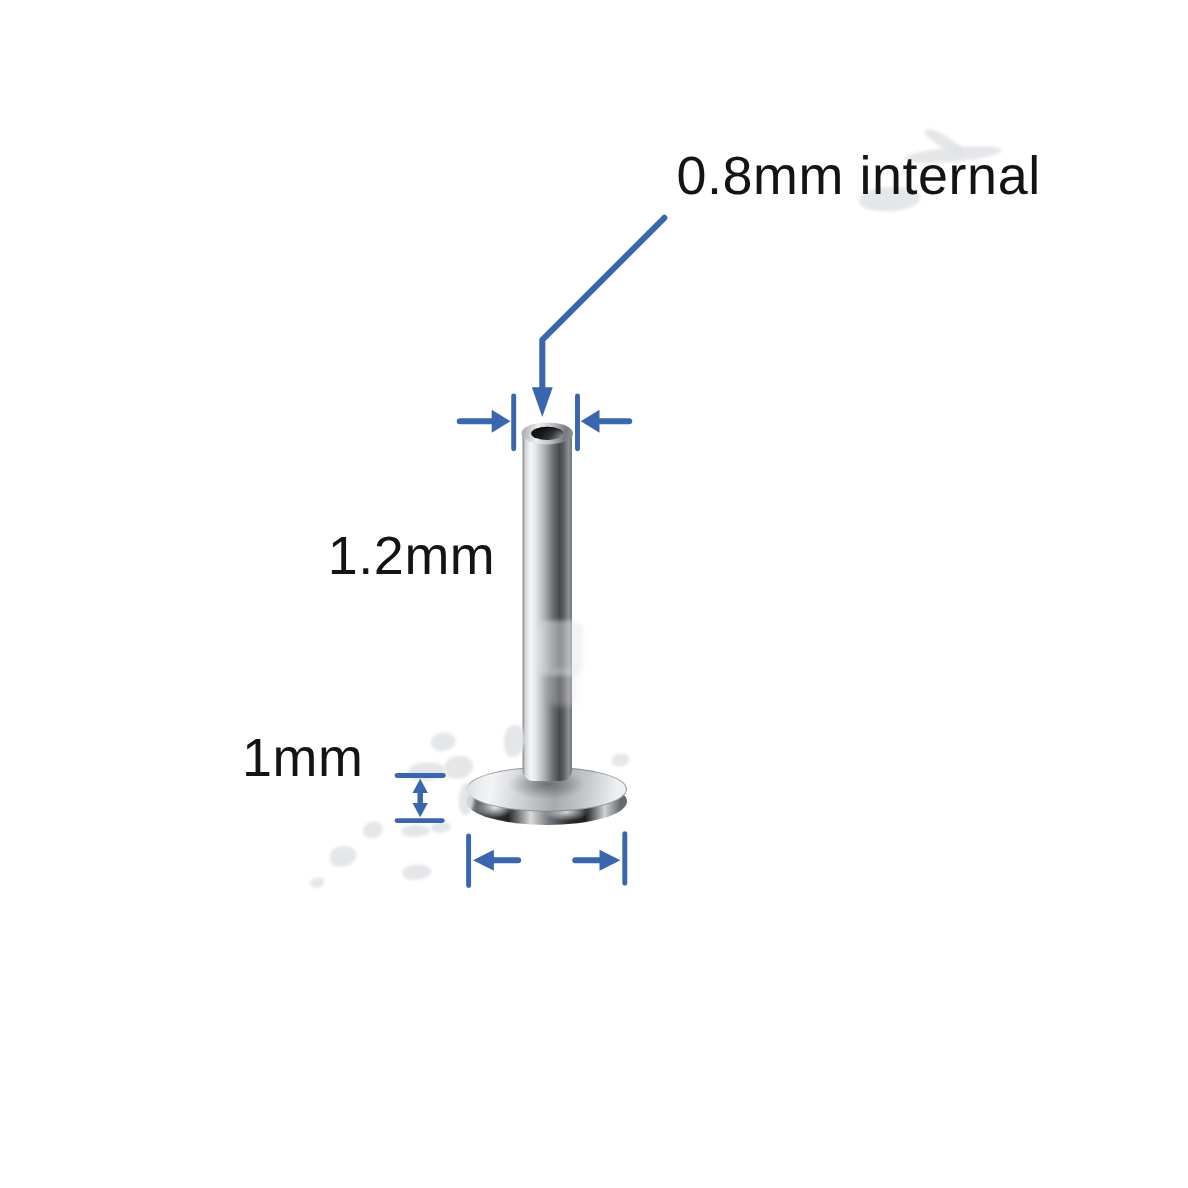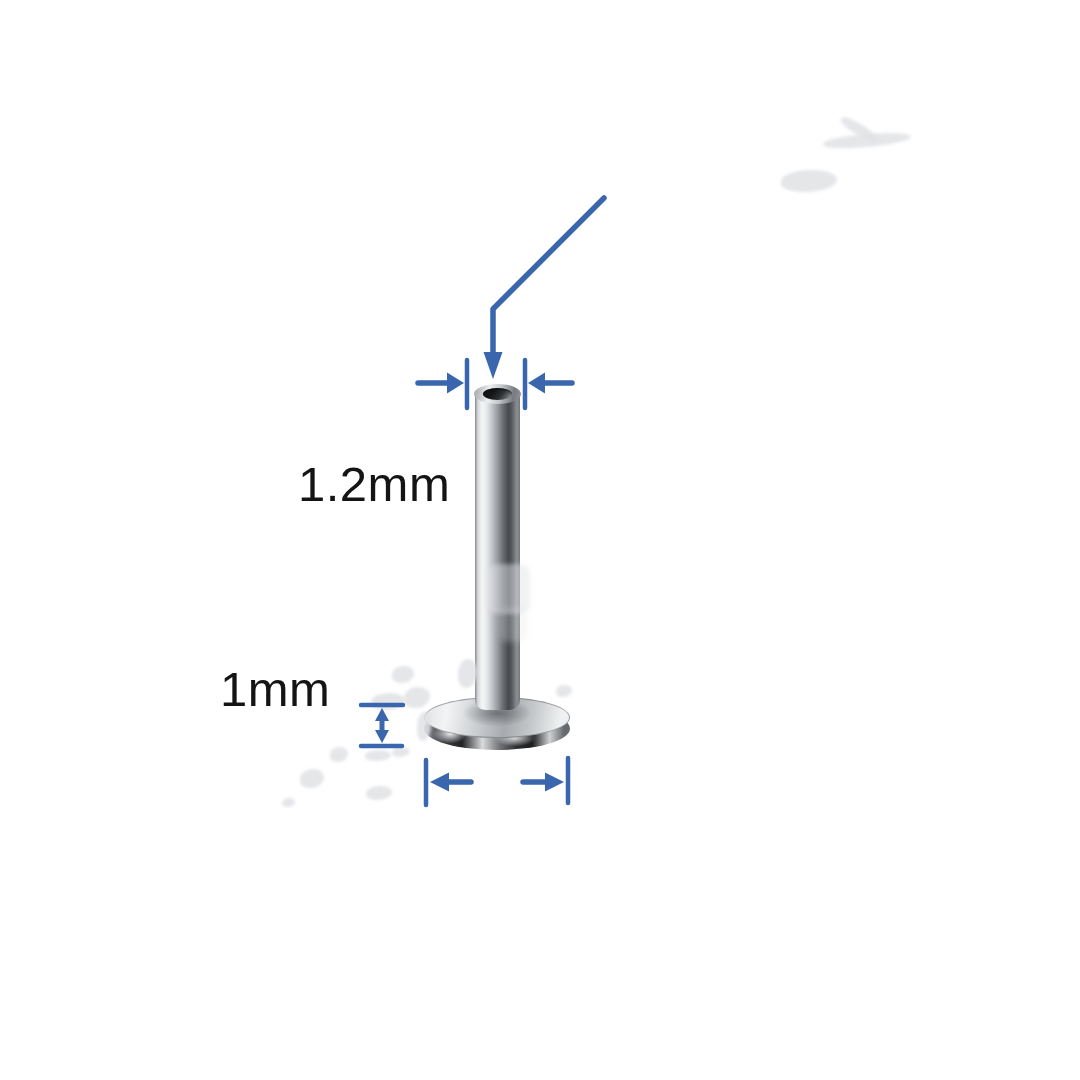--- a/index.html
+++ b/index.html
@@ -117,16 +117,17 @@
     <g>
       <line x1="426" y1="760" x2="426" y2="805" stroke-width="4.5"></line>
       <line x1="568" y1="758" x2="568" y2="803" stroke-width="4.5"></line>
       <polygon points="449,772.5 449,791.5 430,782"></polygon>
       <line x1="448" y1="782" x2="471" y2="782" stroke-width="5.5"></line>
       <line x1="523" y1="782" x2="546" y2="782" stroke-width="5.5"></line>
       <polygon points="545,772.5 545,791.5 564,782"></polygon>
     </g>
   </svg>
 
-  <div class="lbl" style="left:298px;top:460px">1.2mm</div>
+  <div class="lbl" style="left:615px;top:136px">0.8mm internal</div>
+  <div class="lbl" style="left:298px;top:482px">1.2mm</div>
   <div class="lbl" style="left:220px;top:665px">1mm</div>
 
 </div>
 
 </body></html>

